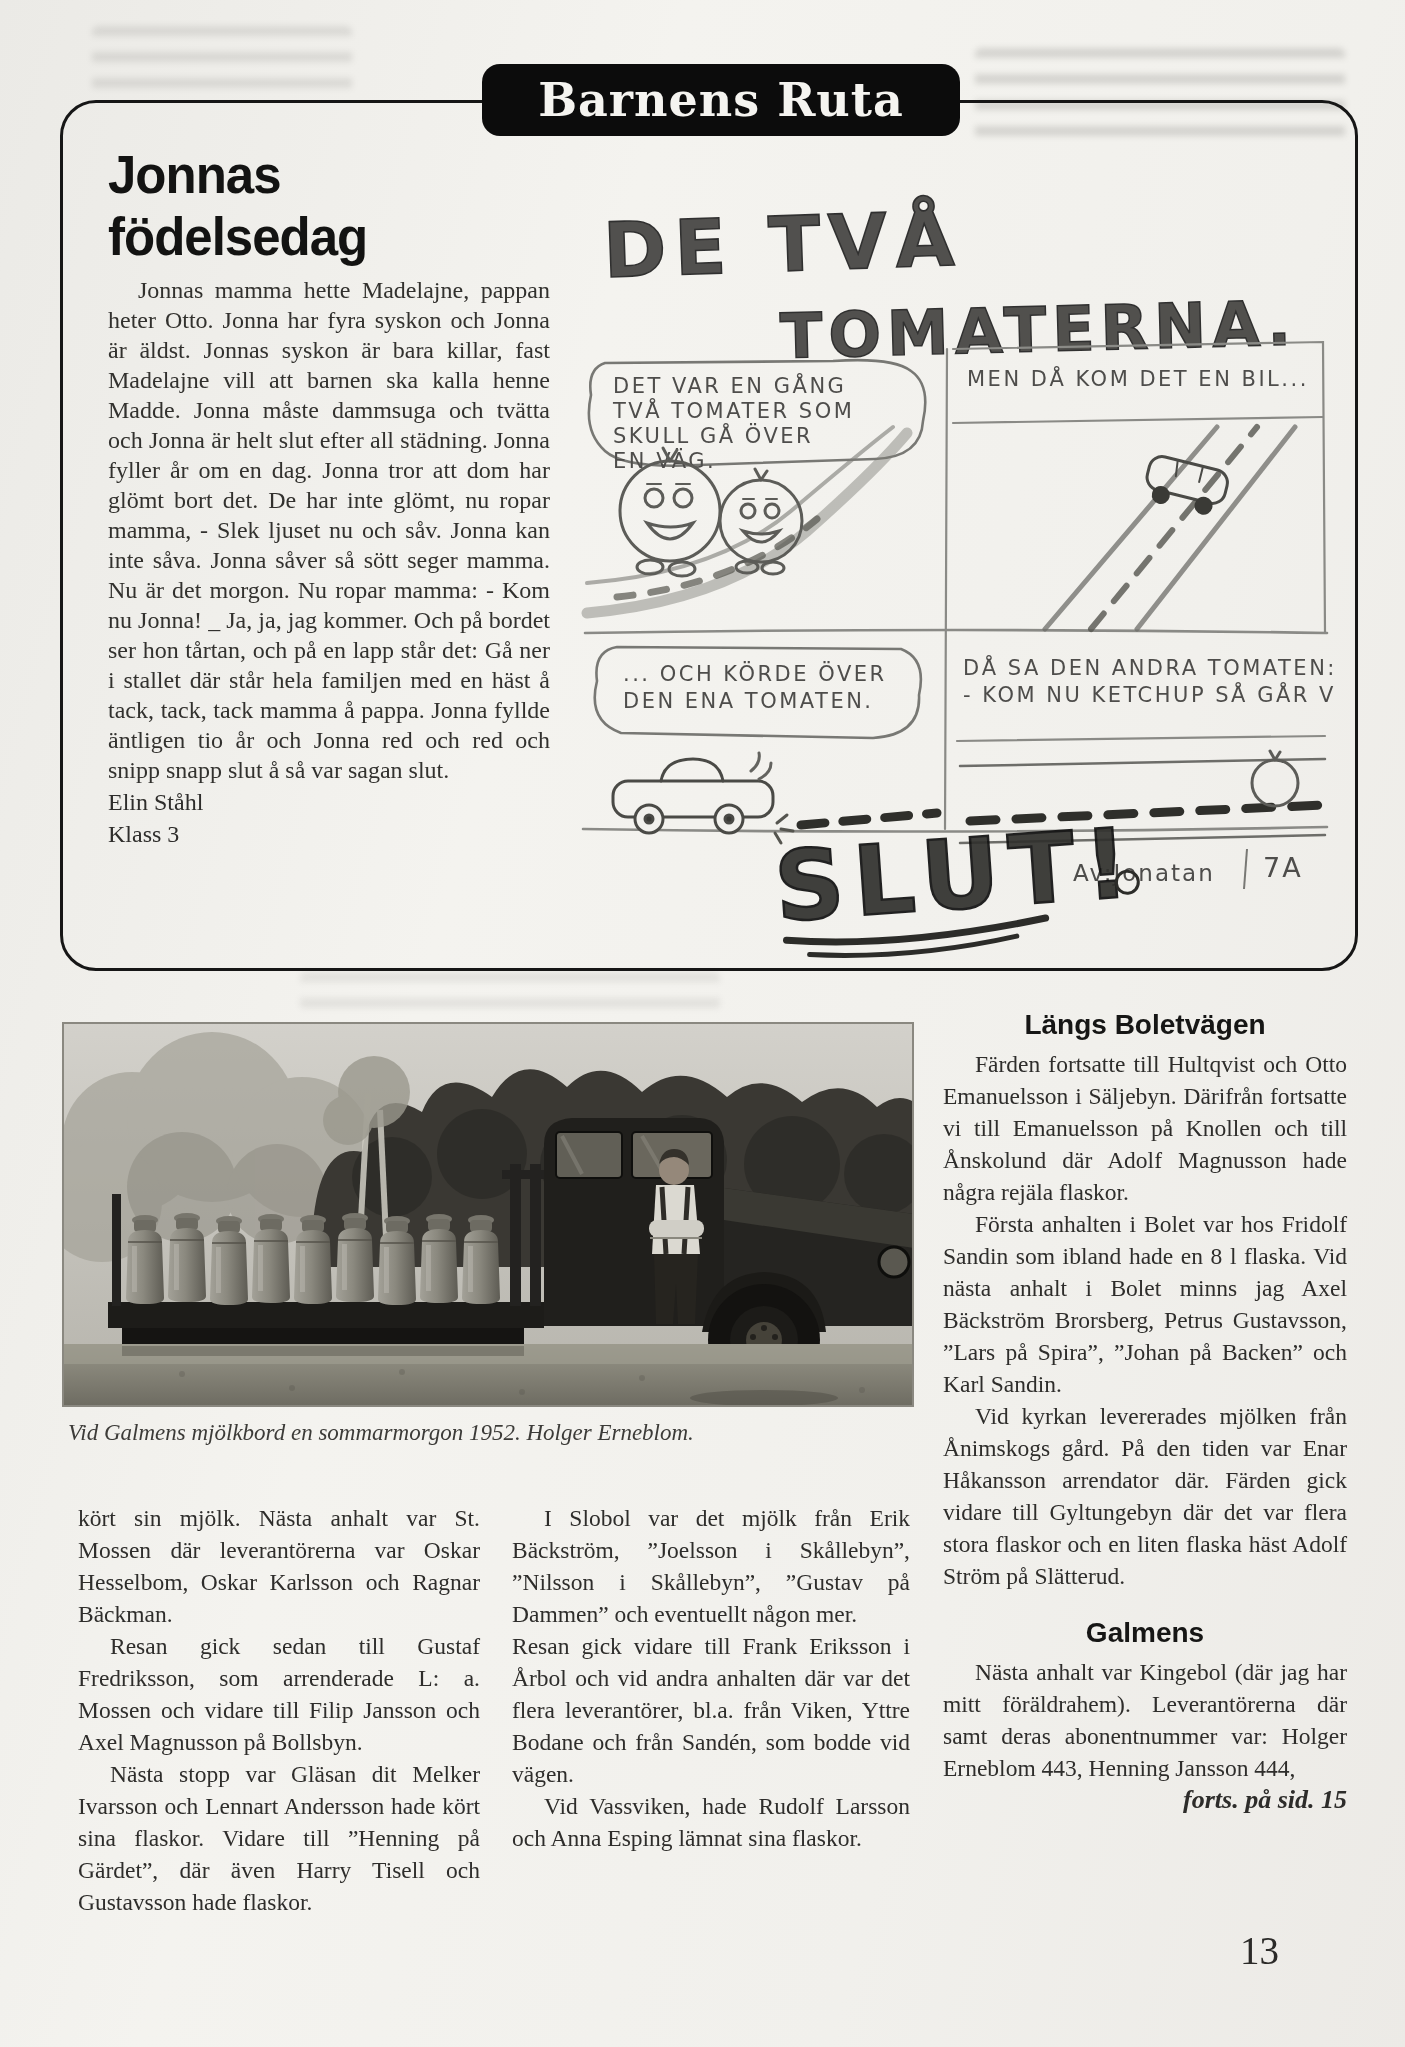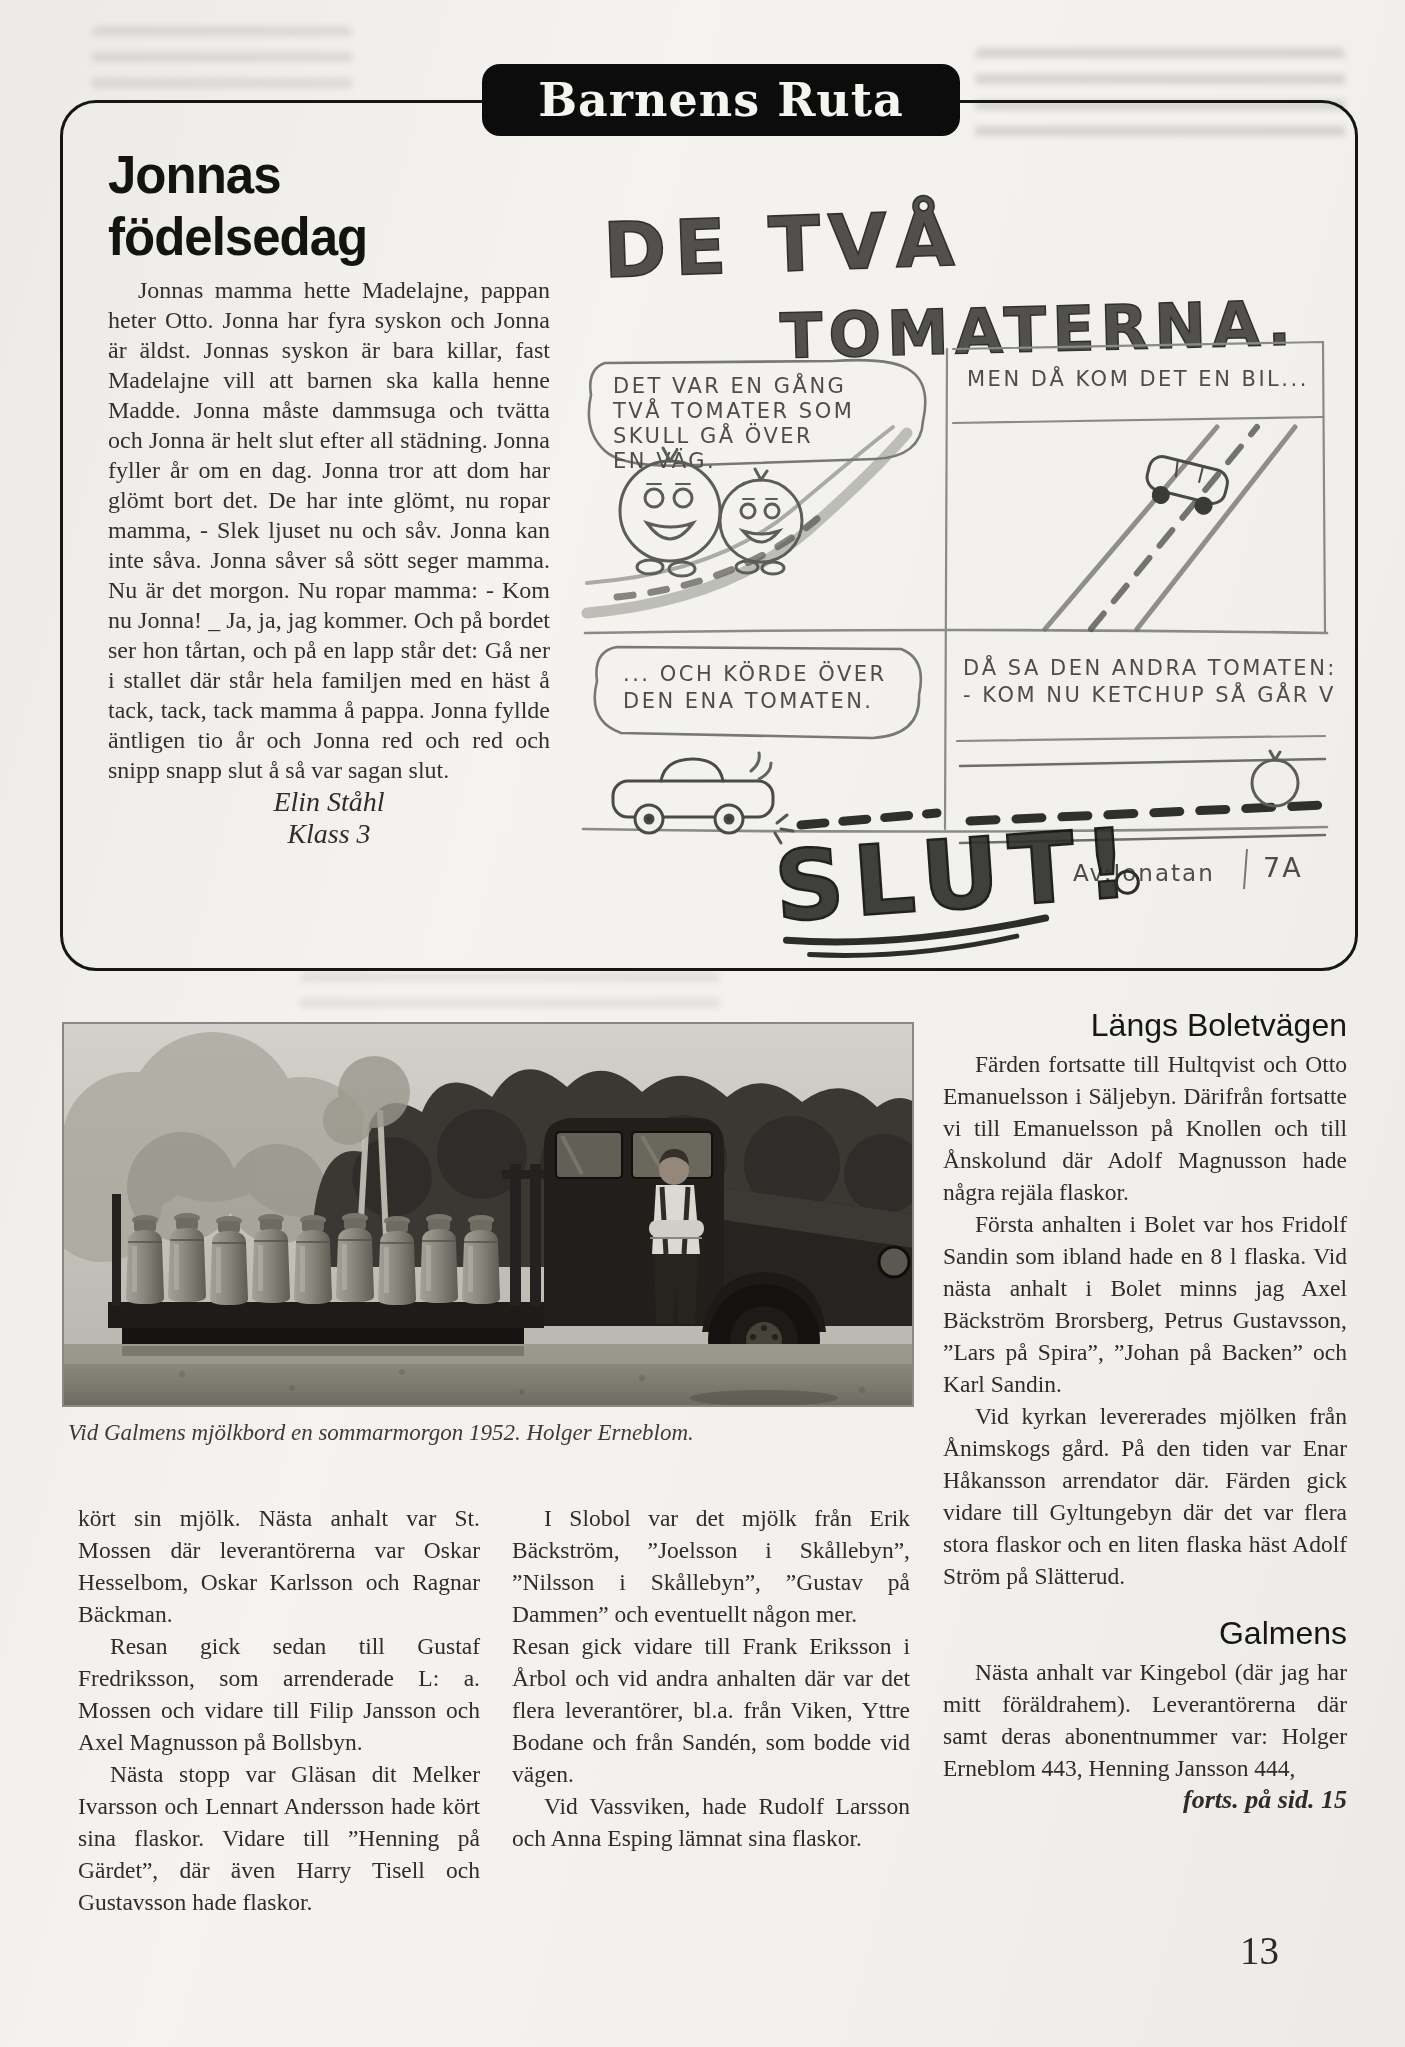--- a/index.html
+++ b/index.html
@@ -22,39 +22,39 @@
   .story-box{
     position:absolute;left:60px;top:100px;width:1292px;height:865px;
     border:3px solid #161616;border-radius:36px;background:transparent;
   }
   .story-col{position:absolute;left:45px;top:40px;width:442px;}
   .story-title{
     font-family:"Liberation Sans","DejaVu Sans",sans-serif;font-weight:900;
     font-size:51px;letter-spacing:-1px;color:#131312;margin:0 0 14px 0;transform:scale(1,1.06);transform-origin:left top;
   }
   .story-text{font-size:24px;line-height:30px;text-align:justify;margin:0;text-indent:30px;color:#32312e;}
-  .story-author{font-style:italic;font-size:28px;line-height:30px;text-align:center;margin:2px 0 0 0;}
+  .story-author{font-size:24px;line-height:30px;margin:2px 0 0 0;}
   
   .ct1{font-family:"DejaVu Sans","Liberation Sans",sans-serif;font-weight:bold;font-size:76px;
        fill:#3b3a38;stroke:#161616;stroke-width:1.6px;letter-spacing:8px;opacity:.88;}
   .ct2{font-family:"DejaVu Sans","Liberation Sans",sans-serif;font-weight:bold;font-size:62px;
        fill:#3b3a38;stroke:#161616;stroke-width:1.5px;letter-spacing:6px;opacity:.88;}
   .hand{font-family:"DejaVu Sans","Liberation Sans",sans-serif;font-size:21px;fill:#4e4d4b;letter-spacing:2.5px;}
   .hand-small{font-family:"DejaVu Sans","Liberation Sans",sans-serif;font-size:23px;fill:#4e4d4b;letter-spacing:2px;}
   .slut{font-family:"DejaVu Sans","Liberation Sans",sans-serif;font-weight:900;font-size:96px;
         fill:#30302d;stroke:#101010;stroke-width:2.5px;letter-spacing:10px;opacity:.92;}
   
   .photo{position:absolute;left:62px;top:1022px;width:852px;height:385px;}
   .caption{position:absolute;left:68px;top:1420px;width:846px;font-style:italic;font-size:23px;color:#3c3b38;}
   
   .col{position:absolute;font-size:23.5px;line-height:32px;text-align:justify;color:#2e2d2b;}
   .col p{margin:0;}
   .col p.indent{text-indent:32px;}
-  .col-head{font-family:"Liberation Sans","DejaVu Sans",sans-serif;font-weight:400;
-            font-size:32px;color:#161615;margin:0 0 6px 0;line-height:34px;text-align:right;}
+  .col-head{font-family:"Liberation Sans","DejaVu Sans",sans-serif;font-weight:700;
+            font-size:28px;color:#161615;margin:0 0 6px 0;line-height:34px;text-align:center;}
   .col-head.second{margin-top:24px;}
   #col1{left:78px;top:1502px;width:402px;}
   #col2{left:512px;top:1502px;width:398px;}
   #col3{left:943px;top:1008px;width:404px;}
   .continuation{font-style:italic;font-size:26px;text-align:right;margin-top:16px;font-weight:bold;color:#2d2c2a;}
   .page-number{position:absolute;left:1240px;top:1928px;width:106px;text-align:left;font-size:39px;color:#2b2a28;}
 </style>
 </head>
 <body>
 

